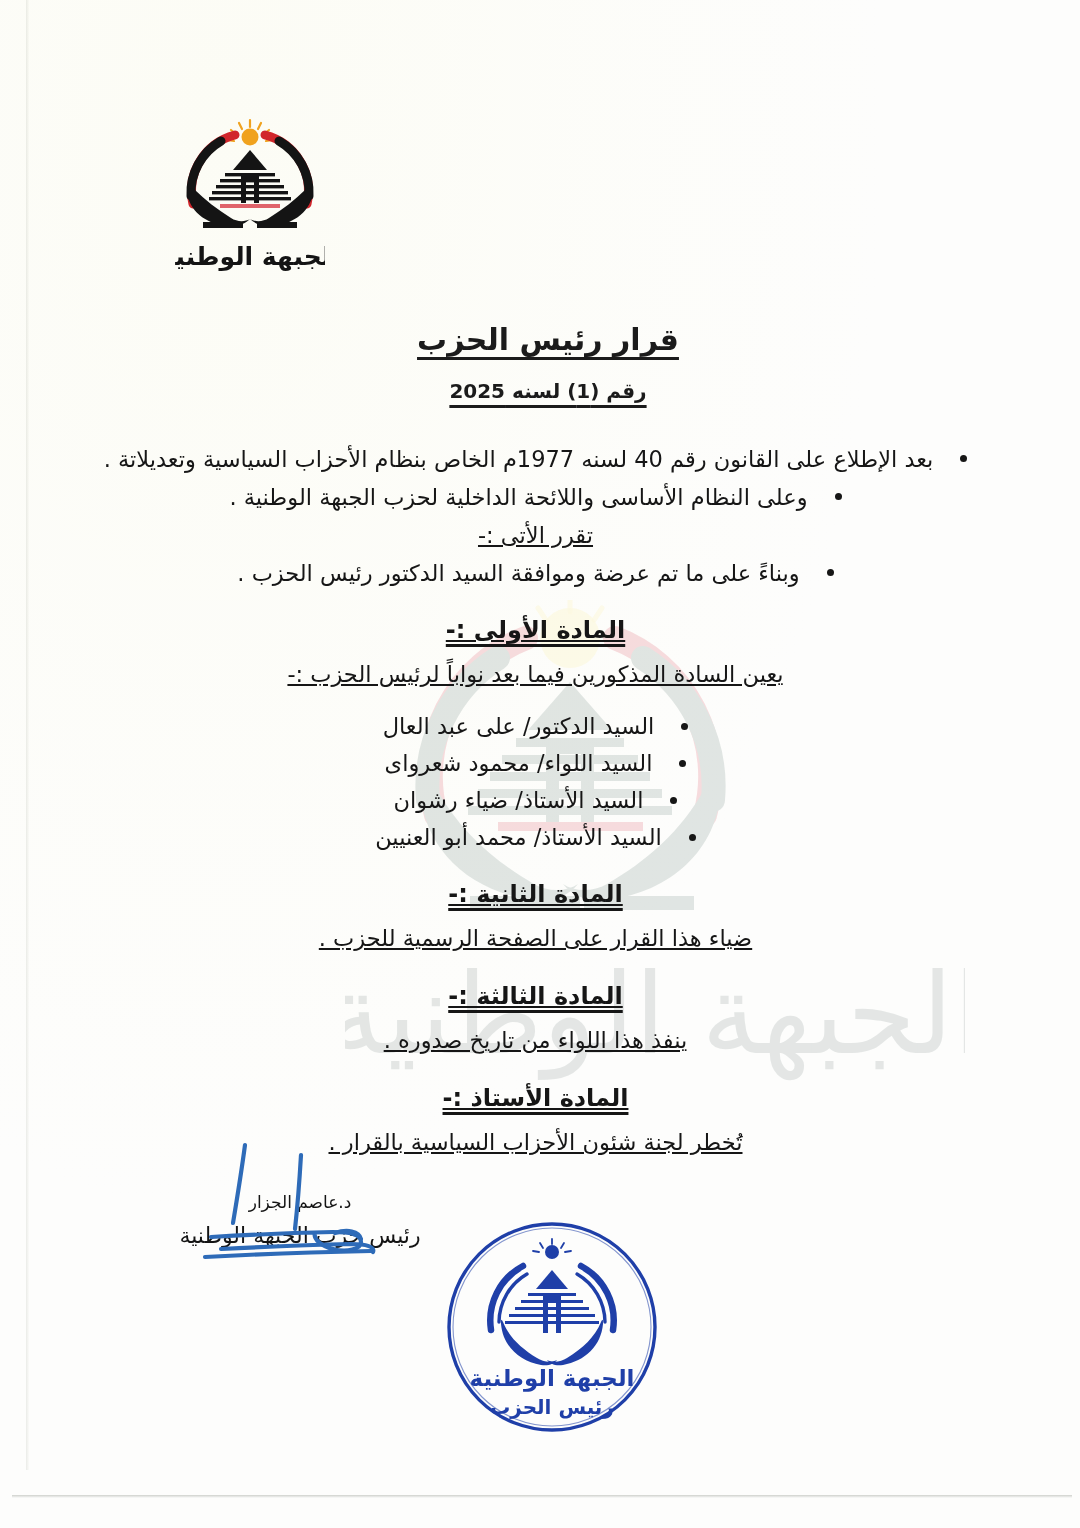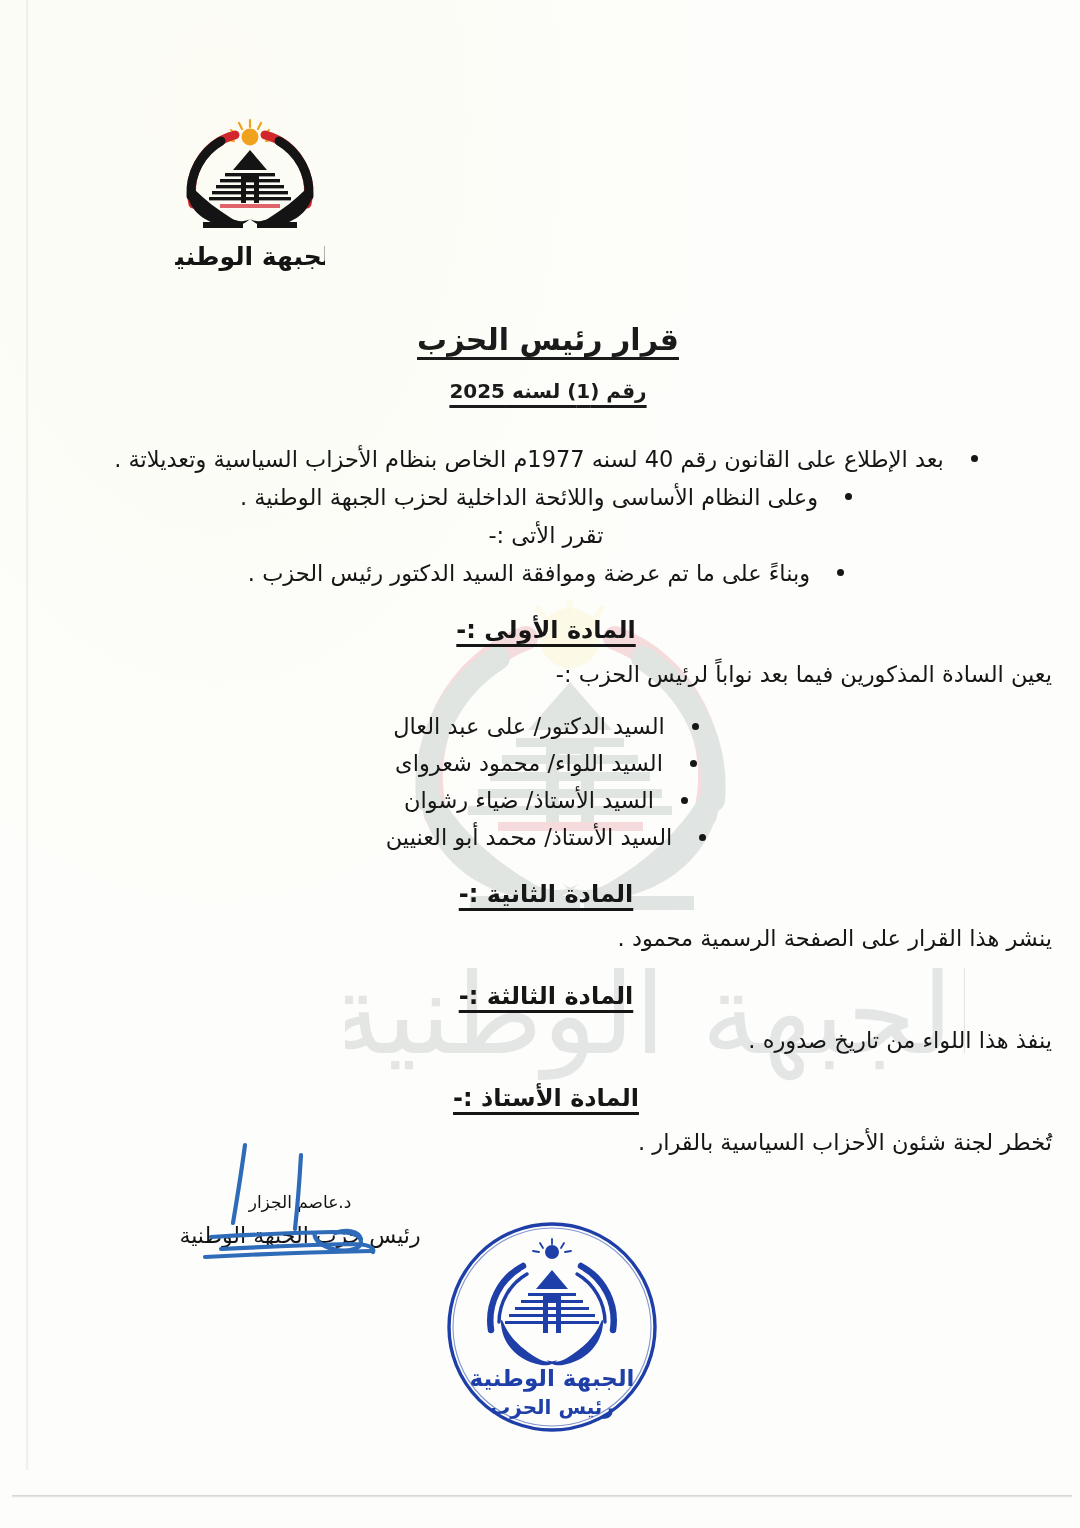--- a/index.html
+++ b/index.html
@@ -94,23 +94,24 @@
     direction: rtl;
   }
   .doc-title { font-size: 30px; letter-spacing: 0.5px; }
   .doc-subtitle { font-size: 20px; margin-top: 22px; }
 
   
   .body-area {
     position: absolute;
     top: 440px;
     left: 40px;
-    right: 28px;
+    right: 49px;
     direction: rtl;
     color: #161616;
+    text-decoration: underline;
   }
 
   .line-plain {
     font-size: 22.5px;
     line-height: 38px;
     text-align: center;
     margin: 0;
     white-space: nowrap;
   }
 
@@ -121,21 +122,21 @@
     text-align: center;
     margin: 16px 0 2px 0;
     text-decoration: underline;
     text-underline-offset: 6px;
     text-decoration-thickness: 2.5px;
     white-space: nowrap;
   }
   .article-body {
     font-size: 22.5px;
     line-height: 40px;
-    text-align: right;
+    text-align: center;
     margin: 0;
     white-space: nowrap;
   }
 
   
   .row-inner { display: inline-block; position: relative; padding-right: 34px; }
   .row-inner .dot {
     position: absolute; right: 0; top: 15px;
     width: 7px; height: 7px; background: #161616; border-radius: 50%;
   }
@@ -287,21 +288,21 @@
       </div>
       <div class="line-plain" style="line-height:37px;">
         <span class="row-inner"><span class="dot"></span><span>السيد الأستاذ/ ضياء رشوان</span></span>
       </div>
       <div class="line-plain" style="line-height:37px;">
         <span class="row-inner"><span class="dot"></span><span>السيد الأستاذ/ محمد أبو العنيين</span></span>
       </div>
     </div>
 
     <div class="article-head">المادة الثانية :-</div>
-    <div class="article-body">ينشر هذا القرار على الصفحة الرسمية محمود .</div>
+    <div class="article-body">ضياء هذا القرار على الصفحة الرسمية للحزب .</div>
 
     <div class="article-head">المادة الثالثة :-</div>
     <div class="article-body">ينفذ هذا اللواء من تاريخ صدوره .</div>
 
     <div class="article-head">المادة الأستاذ :-</div>
     <div class="article-body">تُخطر لجنة شئون الأحزاب السياسية بالقرار .</div>
 
   </div>
 
   <div class="sign-block">

